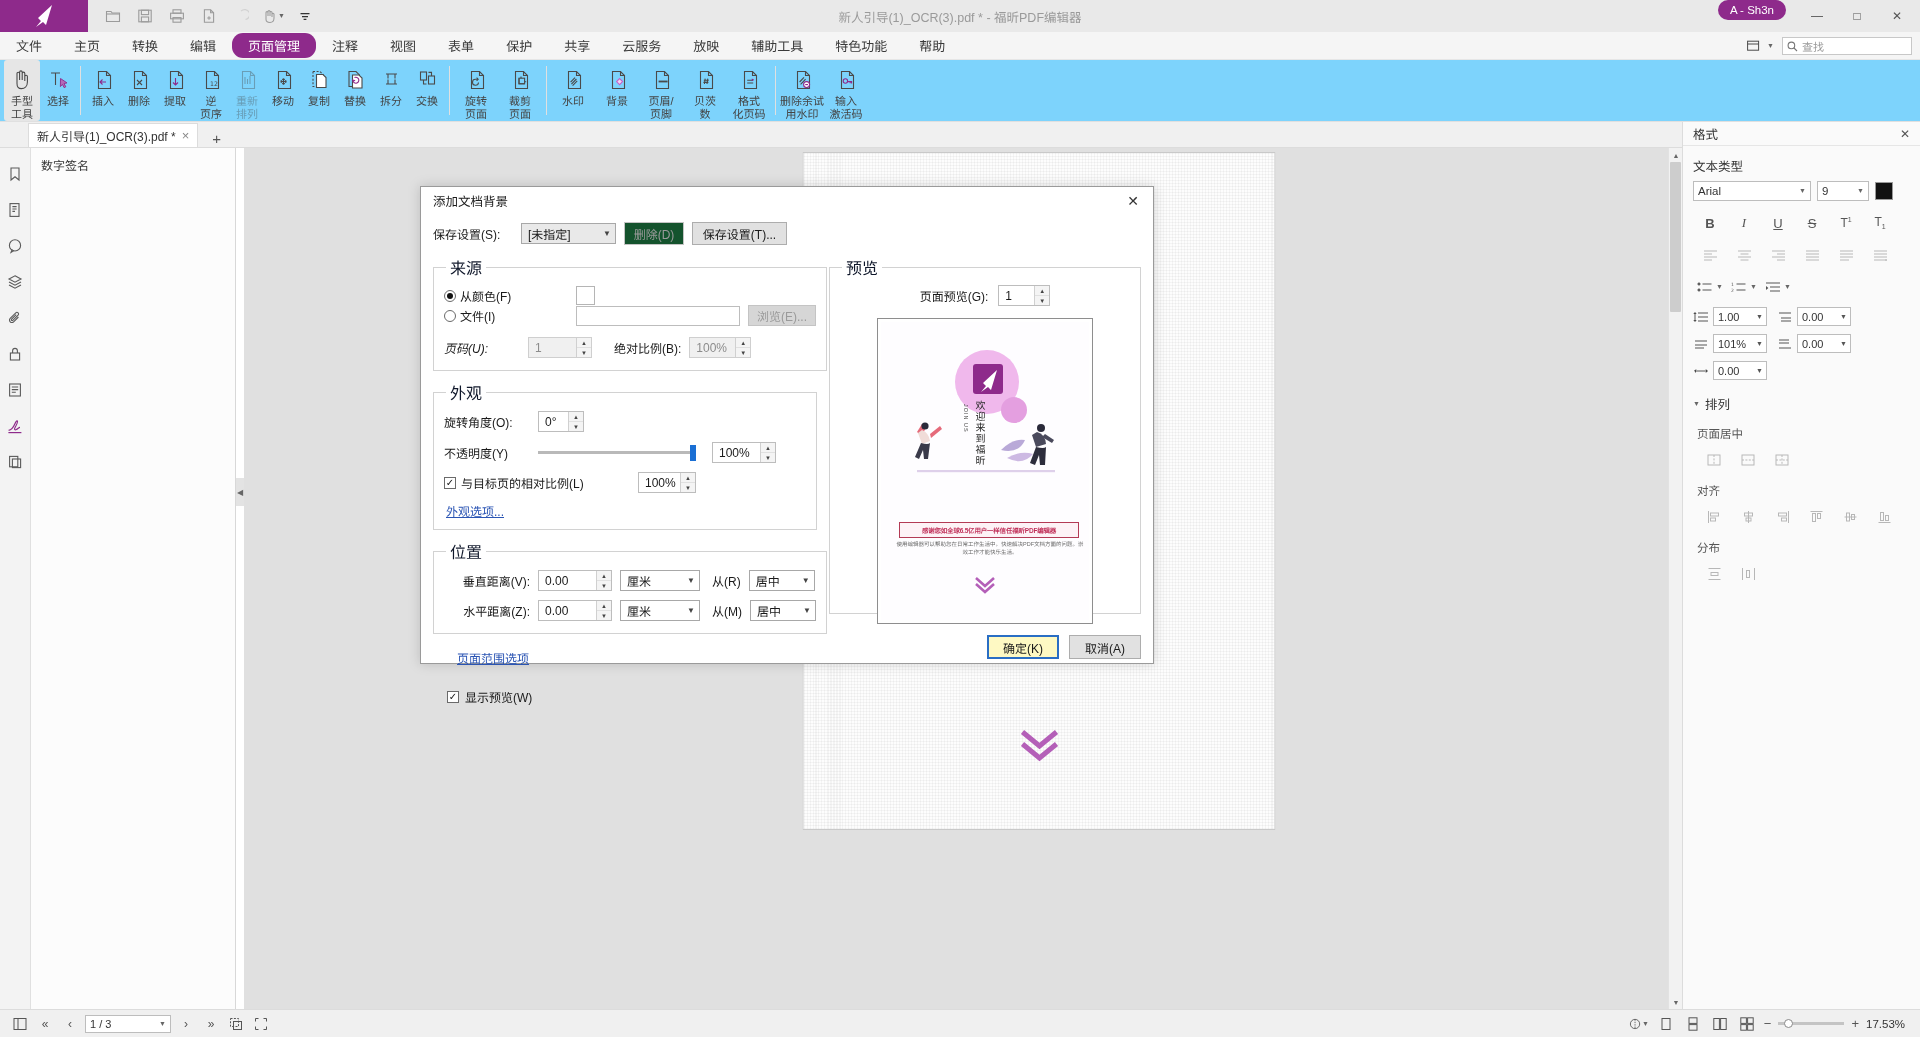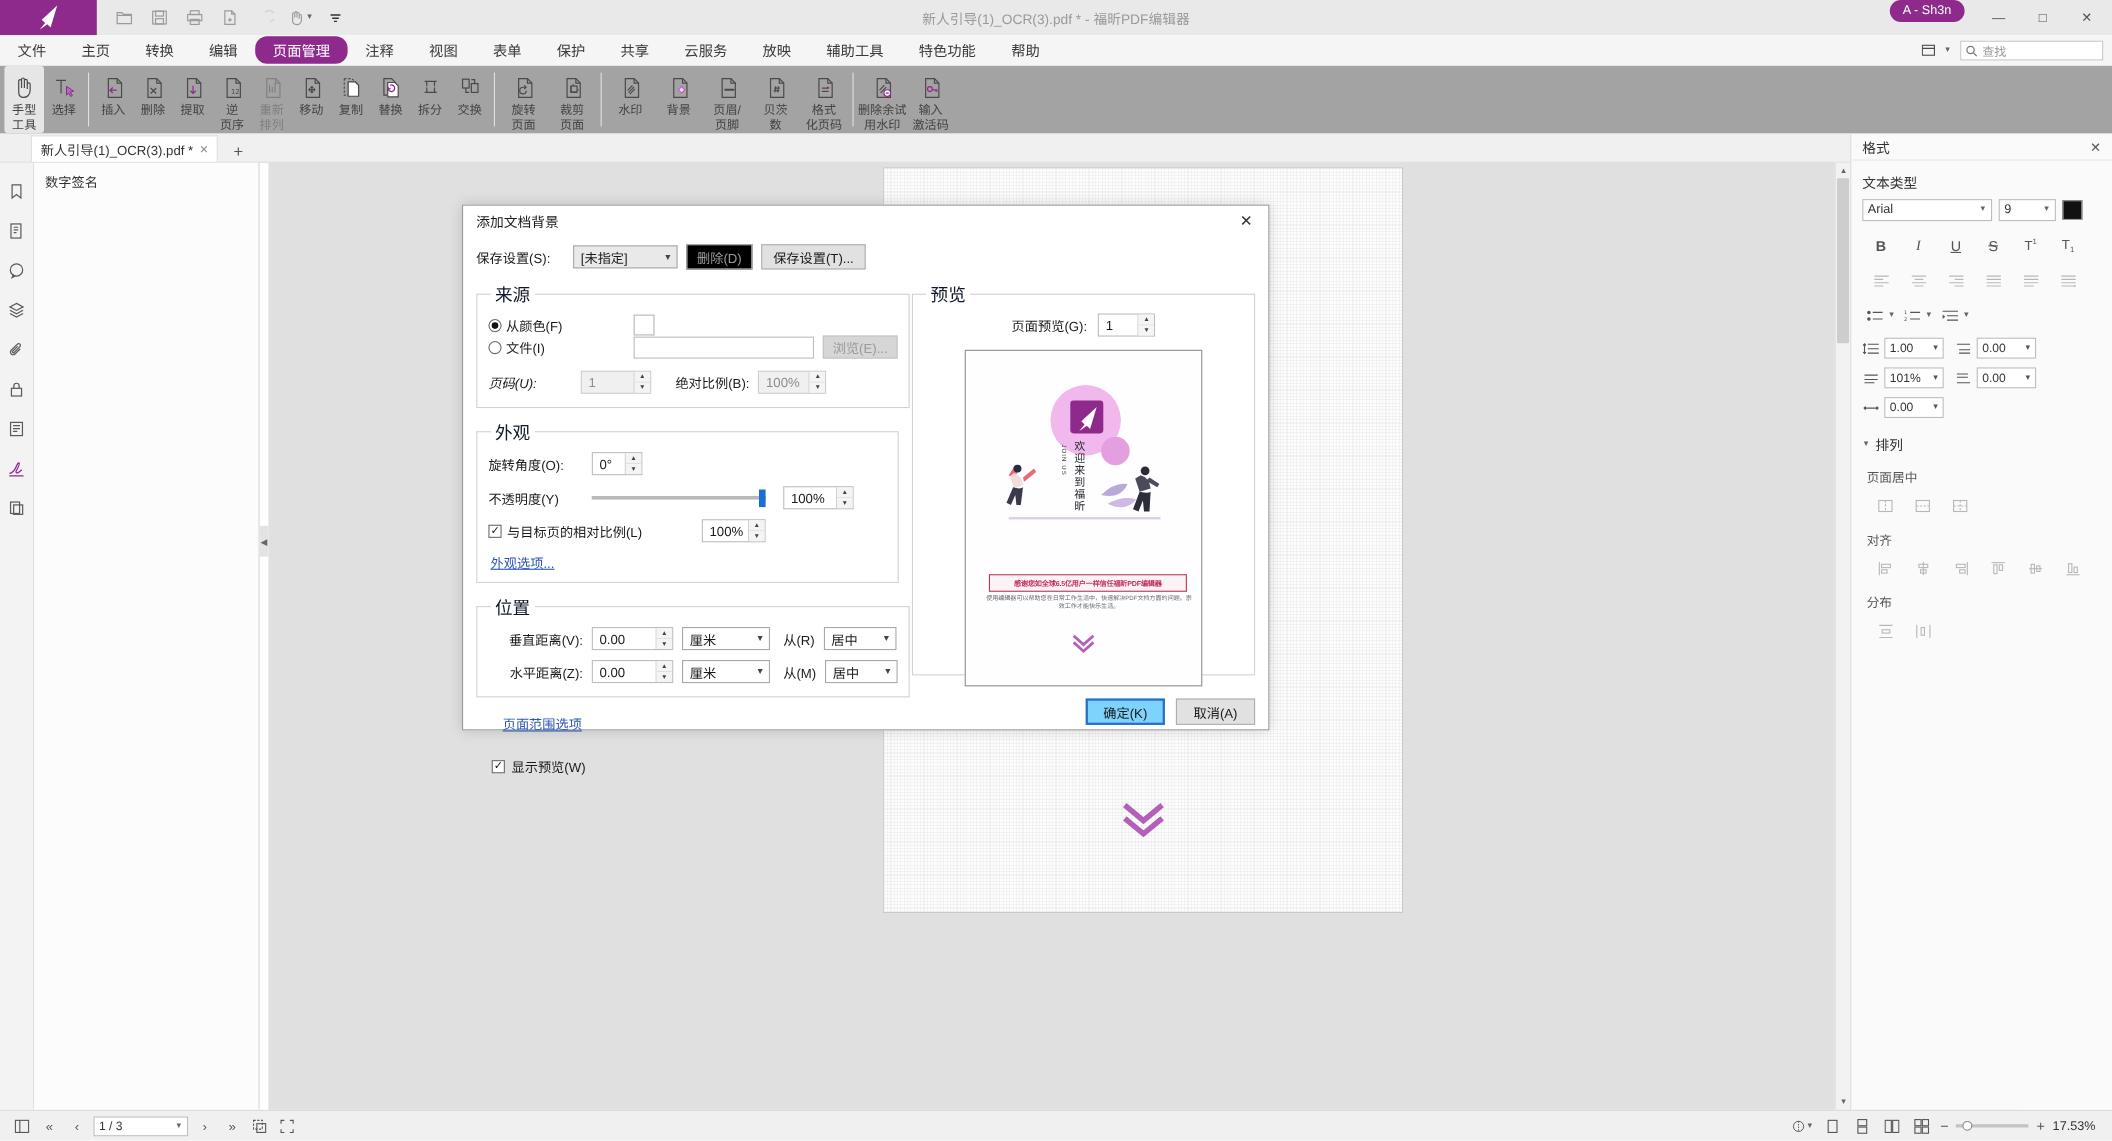--- a/index.html
+++ b/index.html
@@ -72,21 +72,21 @@
   .search-box {
     width: 130px; height: 18px; border: 1px solid #c8c8c8; background: #fff;
     display: flex; align-items: center; padding: 0 4px; gap: 4px;
     font-size: 11px; color: #9a9a9a;
   }
   .mb-icon { display: flex; align-items: center; color: #4a4a4a; }
 
   
   .ribbon {
     position: absolute; top: 60px; left: 0; width: 1920px; height: 62px;
-    background: #a3a3a3; border-bottom: 1px solid #e0e0e0;
+    background: #7dd3fc; border-bottom: 1px solid #e0e0e0;
     display: flex; align-items: stretch; padding-left: 4px;
   }
   .rb-group { display: flex; align-items: stretch; }
   .rb-sep { width: 1px; background: #e0e0e0; margin: 6px 4px; }
   .rb-btn {
     width: 36px; display: flex; flex-direction: column; align-items: center;
     justify-content: flex-start; padding-top: 5px; cursor: default;
     border-radius: 3px;
   }
   .rb-btn.wide { width: 44px; }
@@ -256,22 +256,22 @@
     padding: 0 4px 0 6px; font-size: 12px; color: #1a1a1a;
   }
   .combo.white { background: #fff; }
   .combo .arr { font-size: 8px; color: #444; }
 
   .btn {
     height: 23px; border: 1px solid #adadad; background: #e1e1e1;
     display: flex; align-items: center; justify-content: center;
     padding: 0 10px; font-size: 12px; color: #1a1a1a; white-space: nowrap;
   }
-  .btn.dis { color: #9a9a9a; background: #000000; border-color: #c4c4c4; }
-  .btn.default { border: 2px solid #2a6ec4; background: #7dd3fc; }
+  .btn.dis { color: #9a9a9a; background: #14532d; border-color: #c4c4c4; }
+  .btn.default { border: 2px solid #2a6ec4; background: #fef9c3; }
 
   fieldset.group {
     border: 1px solid #d2d2d2; margin: 0 0 9px 0; padding: 7px 10px 10px 10px;
     position: relative;
   }
   fieldset.group > legend { font-size: 16px; color: #0f172a; padding: 0 4px; margin-left: 2px; }
 
   .radio {
     width: 12px; height: 12px; border-radius: 50%; border: 1px solid #6a6a6a;
     background: #fff; display: inline-flex; align-items: center; justify-content: center;

